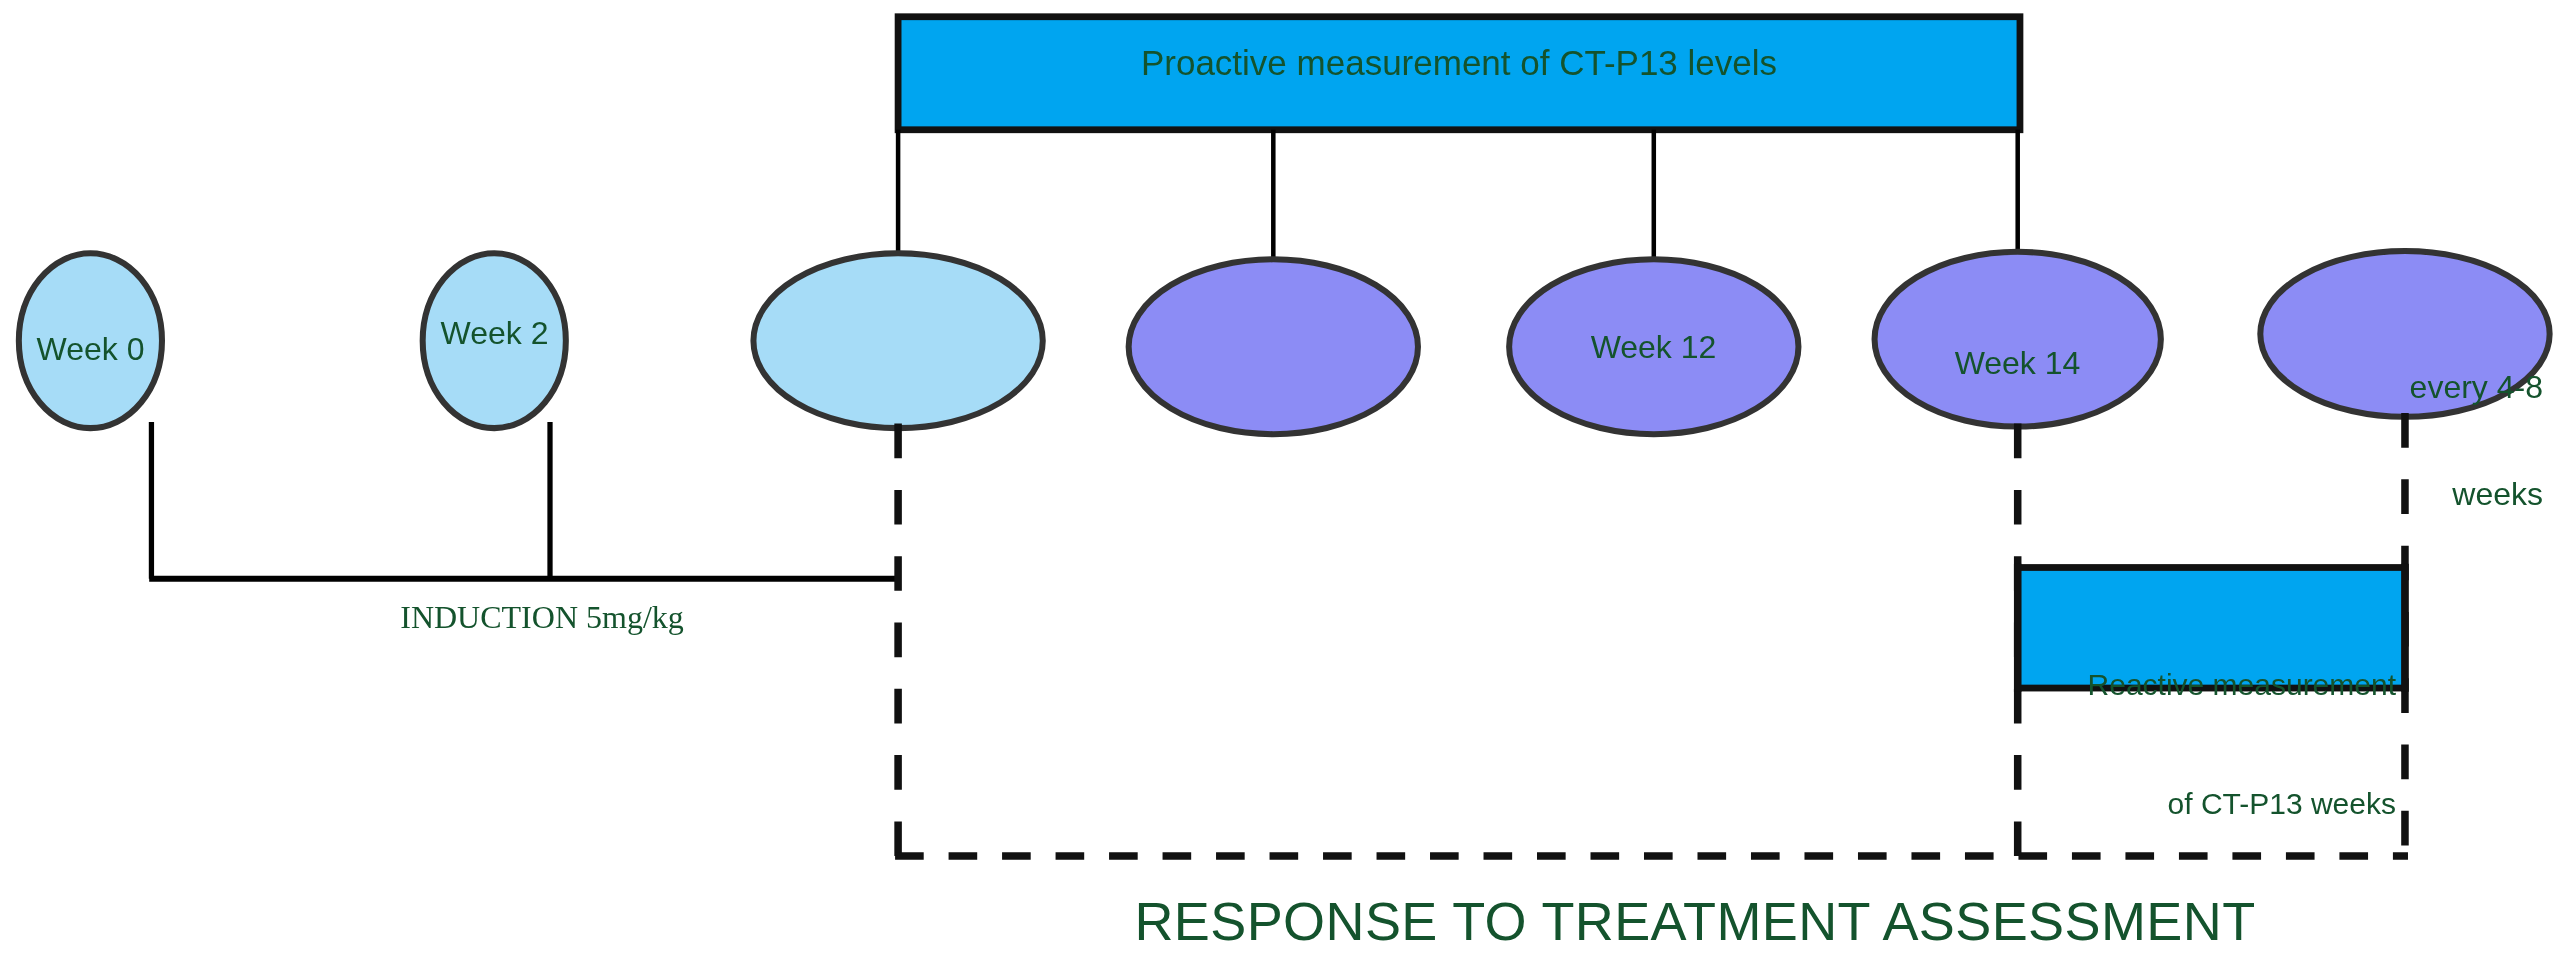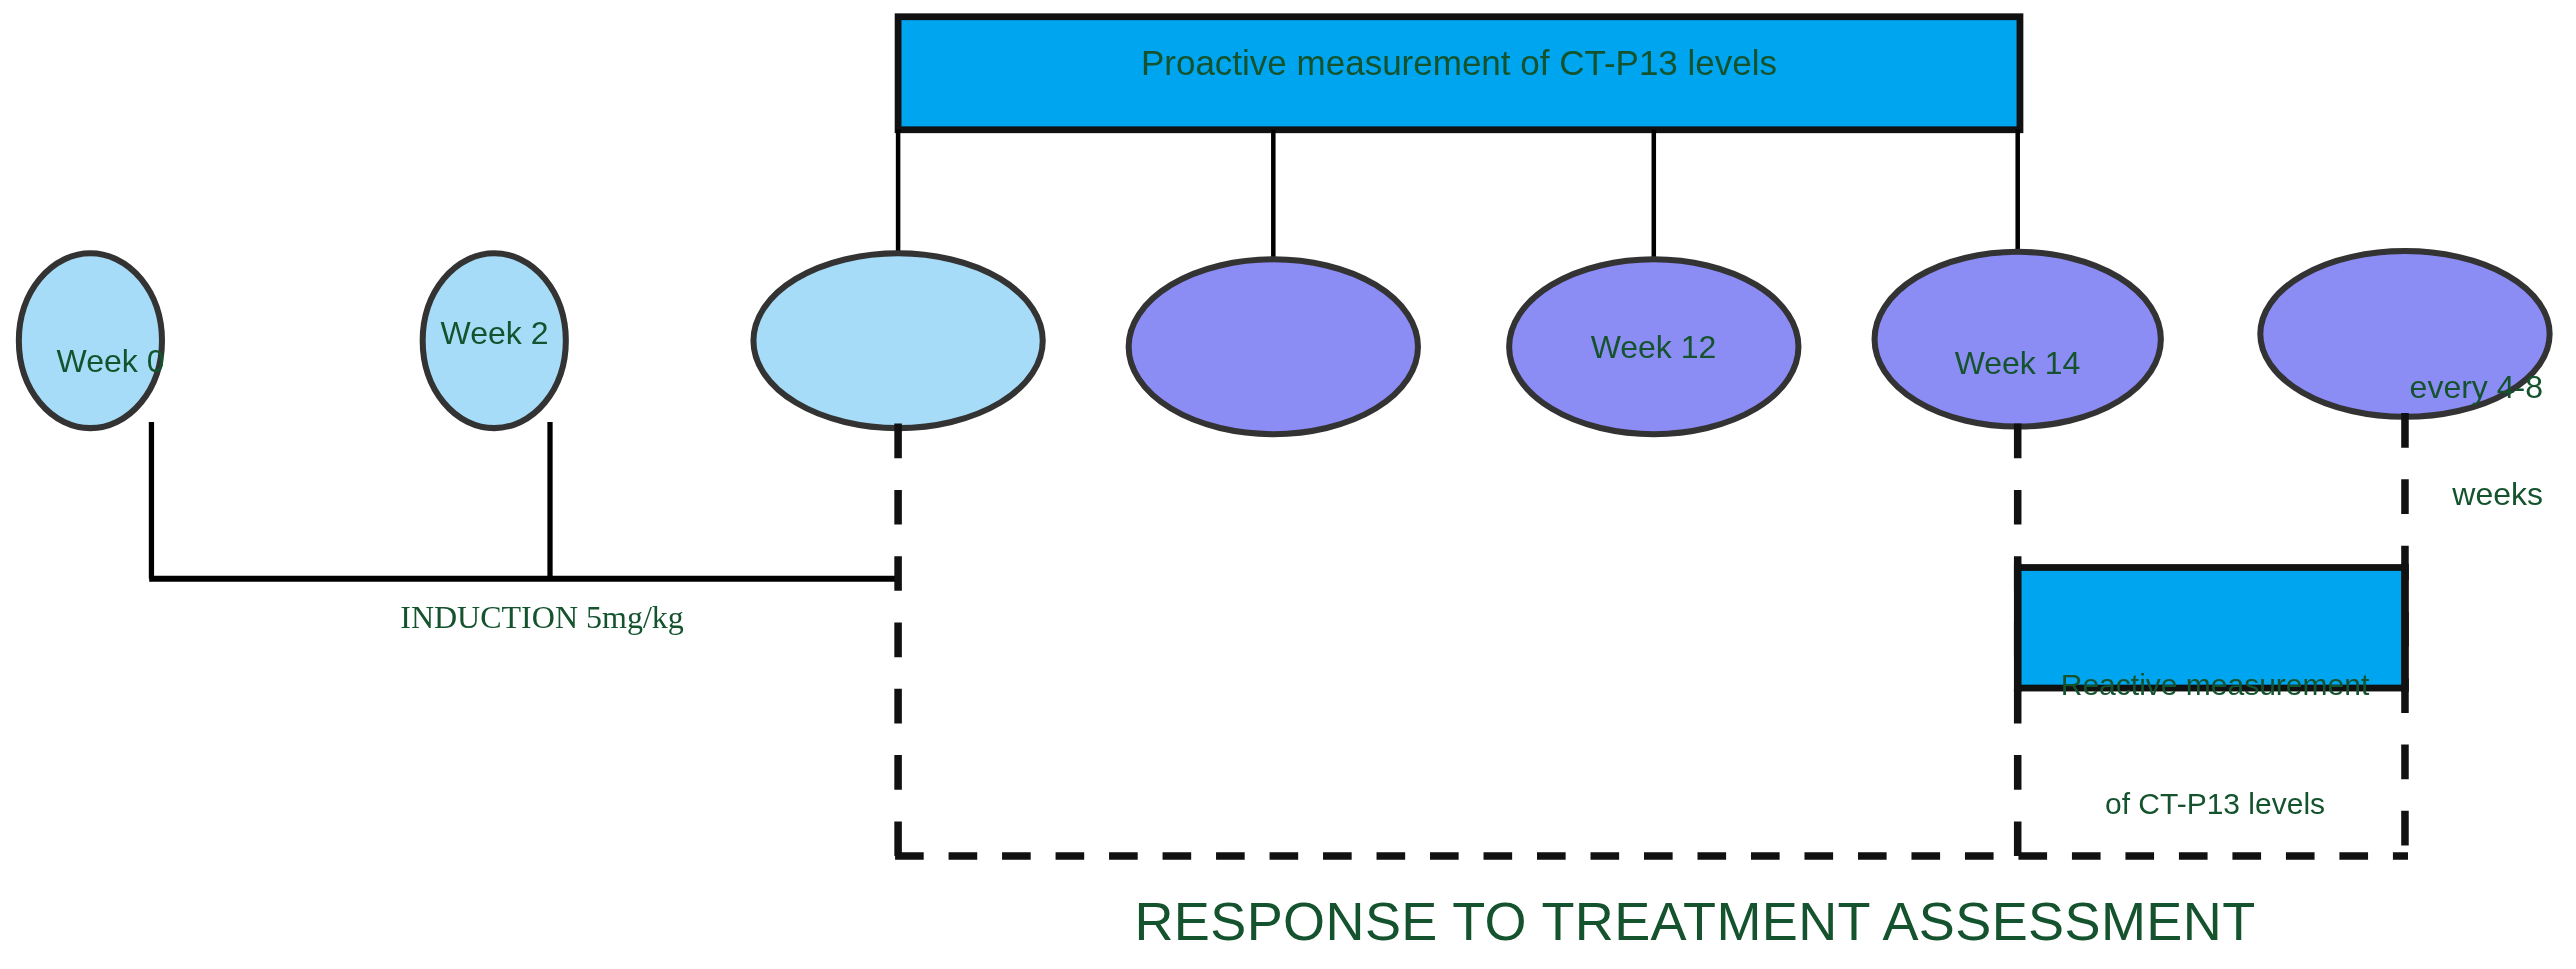--- a/index.html
+++ b/index.html
@@ -42,21 +42,21 @@
 
   .oval-label {
     font-size: 32px;
   }
 
   .reactive-label {
     left: 2034px;
     top: 586px;
     width: 362px;
     font-size: 30px;
-    text-align: center;
+    text-align: right;
     line-height: 1.32;
   }
 
   .induction-label {
     left: 316px;
     top: 600px;
     width: 452px;
     font-size: 32px;
     font-family: Liberation Serif, serif;
   }
@@ -101,38 +101,38 @@
     <line x1="2678" y1="562" x2="2678" y2="1140" stroke="#111111" stroke-width="10" stroke-dasharray="46 42"></line>
 
     <rect x="2678" y="753" width="514" height="160" fill="#00A5F0" stroke="#111111" stroke-width="9"></rect>
 
     <line x1="2678" y1="748" x2="2678" y2="918" stroke="#111111" stroke-width="10"></line>
     <line x1="3192" y1="748" x2="3192" y2="918" stroke="#111111" stroke-width="10"></line>
   </svg>
 
   <div class="txt proactive-label">Proactive measurement of CT-P13 levels</div>
 
-  <div class="txt oval-label" style="left:0px;  top:344px; width:181px;margin-left:20px;">Week 0</div>
+  <div class="txt oval-label" style="left:0px;  top:332px; width:181px;">Week 0</div>
 
   <div class="txt oval-label" style="left:404px; top:316px; width:181px;">Week 2</div>
 
 
 
   <div class="txt oval-label" style="left:1503px; top:330px; width:301px;">Week 12</div>
 
   <div class="txt oval-label" style="left:1867px; top:322px; width:301px;margin-top:24px;">Week 14</div>
 
   <div class="txt oval-label" style="left:2272px; top:298px; width:271px; text-align:right;">
     <div>every 4-8</div>
     <div>weeks</div>
   </div>
 
   <div class="txt reactive-label">
     <div>Reactive measurement</div>
-    <div>of CT-P13 levels</div>
+    <div>of CT-P13 weeks</div>
   </div>
 
   <div class="txt induction-label">INDUCTION 5mg/kg</div>
 
   <div class="txt assessment-label">RESPONSE TO TREATMENT ASSESSMENT</div>
 
 </div>
 
 
 </body></html>

